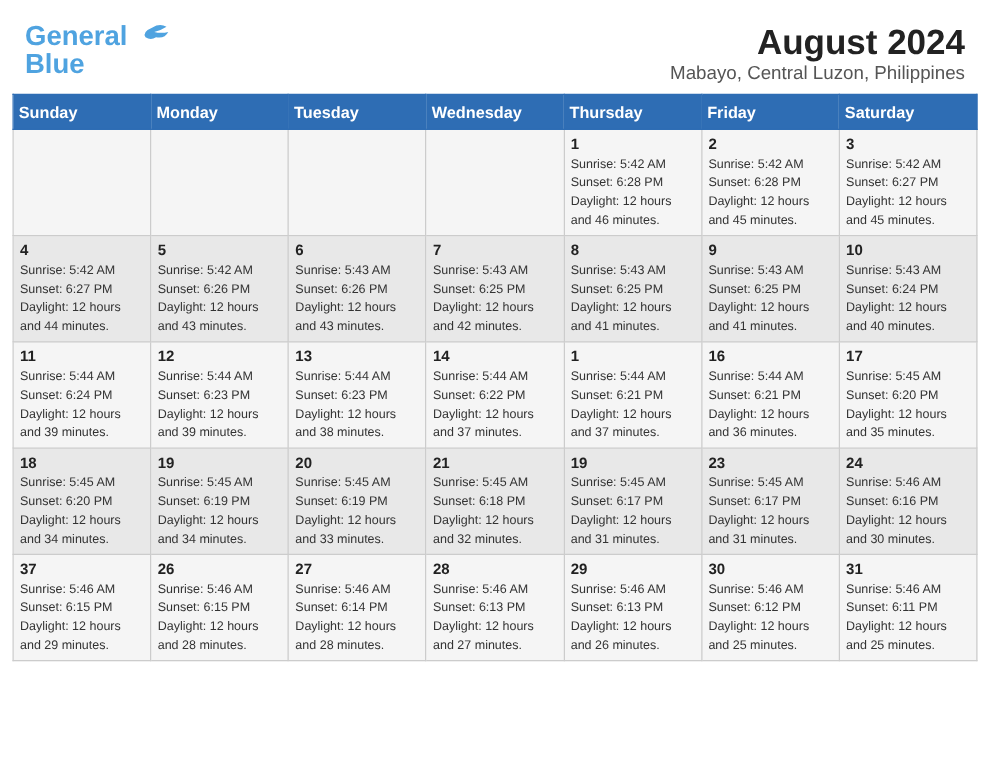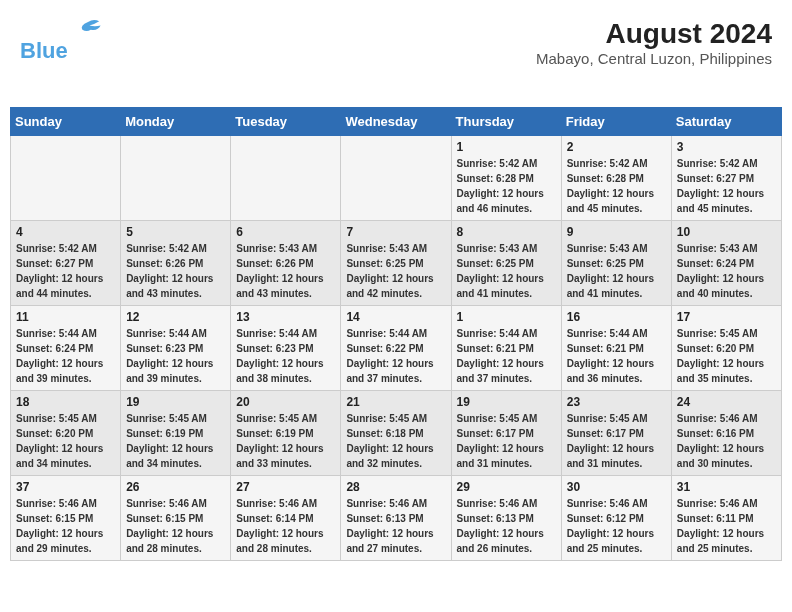--- a/index.html
+++ b/index.html
@@ -36,21 +36,20 @@
       font-size: 28px;
       font-weight: bold;
       color: #222;
     }
     .location {
       font-size: 15px;
       color: #555;
     }
     .calendar-wrap {
       padding: 0 10px 10px 10px;
-      margin-top: 32px;
     }
     table {
       width: 100%;
       border-collapse: collapse;
     }
     thead tr th {
       background-color: #2e6db4;
       color: #fff;
       font-size: 13px;
       font-weight: bold;
@@ -76,34 +75,33 @@
     .day-num {
       font-weight: bold;
       font-size: 12px;
       display: block;
       margin-bottom: 2px;
     }
     .day-info {
       font-size: 10px;
       line-height: 1.5;
       color: #333;
-      font-weight: bold;
     }
     .empty-cell {
       background-color: #f5f5f5 !important;
     }
   </style>
 </head>
 <body>
 
 <div class="header">
   <div class="logo">
     <div style="display:flex; align-items:center; gap:4px;">
       <span class="logo-text">
-        <br><span style="color:#4fa3e0;text-align:right;">Blue</span>
+        <span>General</span><br><span style="color:#4fa3e0;text-align:right;">Blue</span>
       </span>
       <svg width="28" height="28" viewBox="0 0 40 30" style="margin-left:2px; margin-top:-22px;">
         <path d="M20 5 Q28 0 36 4 Q30 8 22 10 Q30 12 38 10 Q34 18 24 16 Q18 20 12 16 Q8 10 20 5Z" fill="#4fa3e0"></path>
       </svg>
     </div>
   </div>
   <div class="title-section">
     <div class="month-year">August 2024</div>
     <div class="location">Mabayo, Central Luzon, Philippines</div>
   </div>

